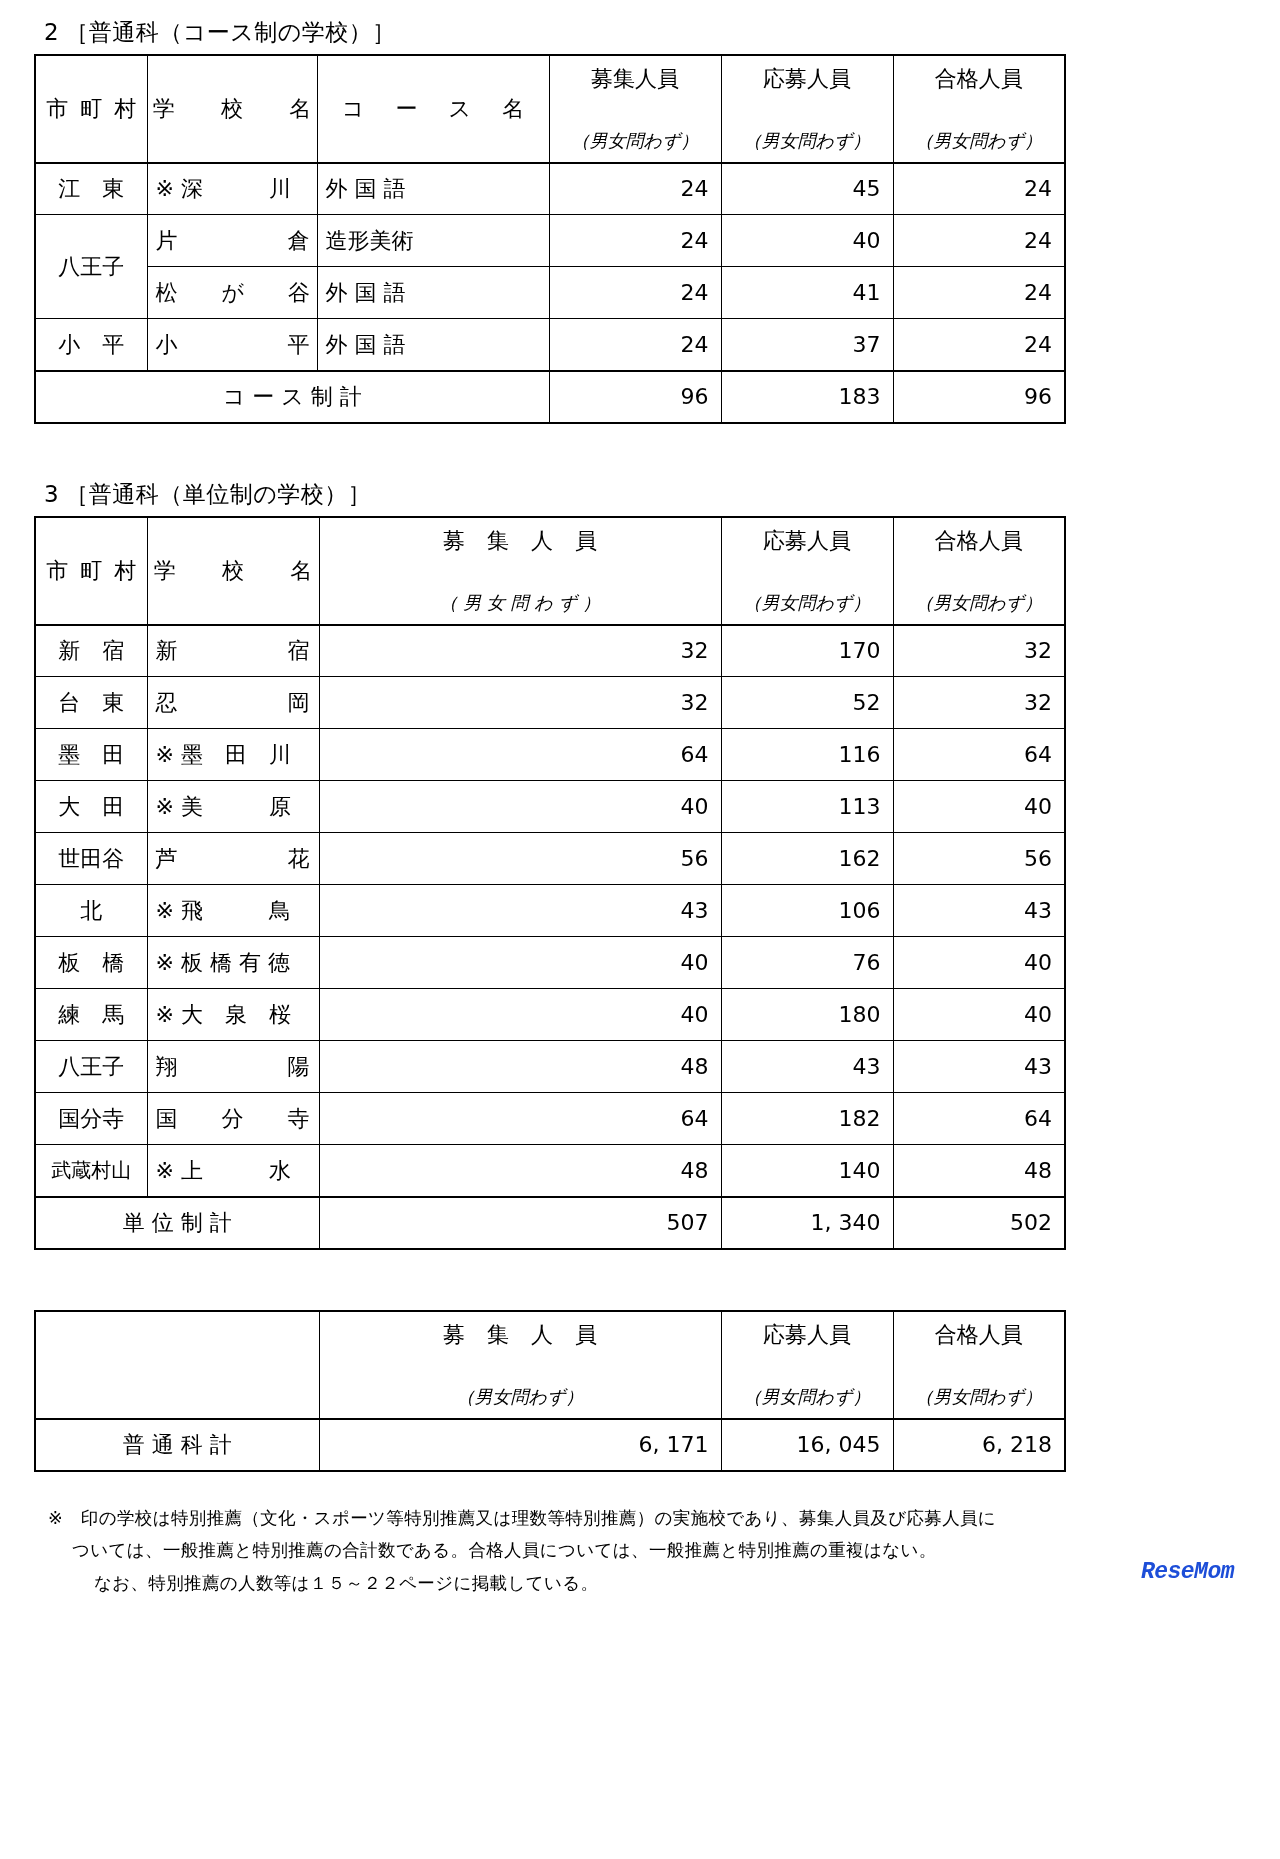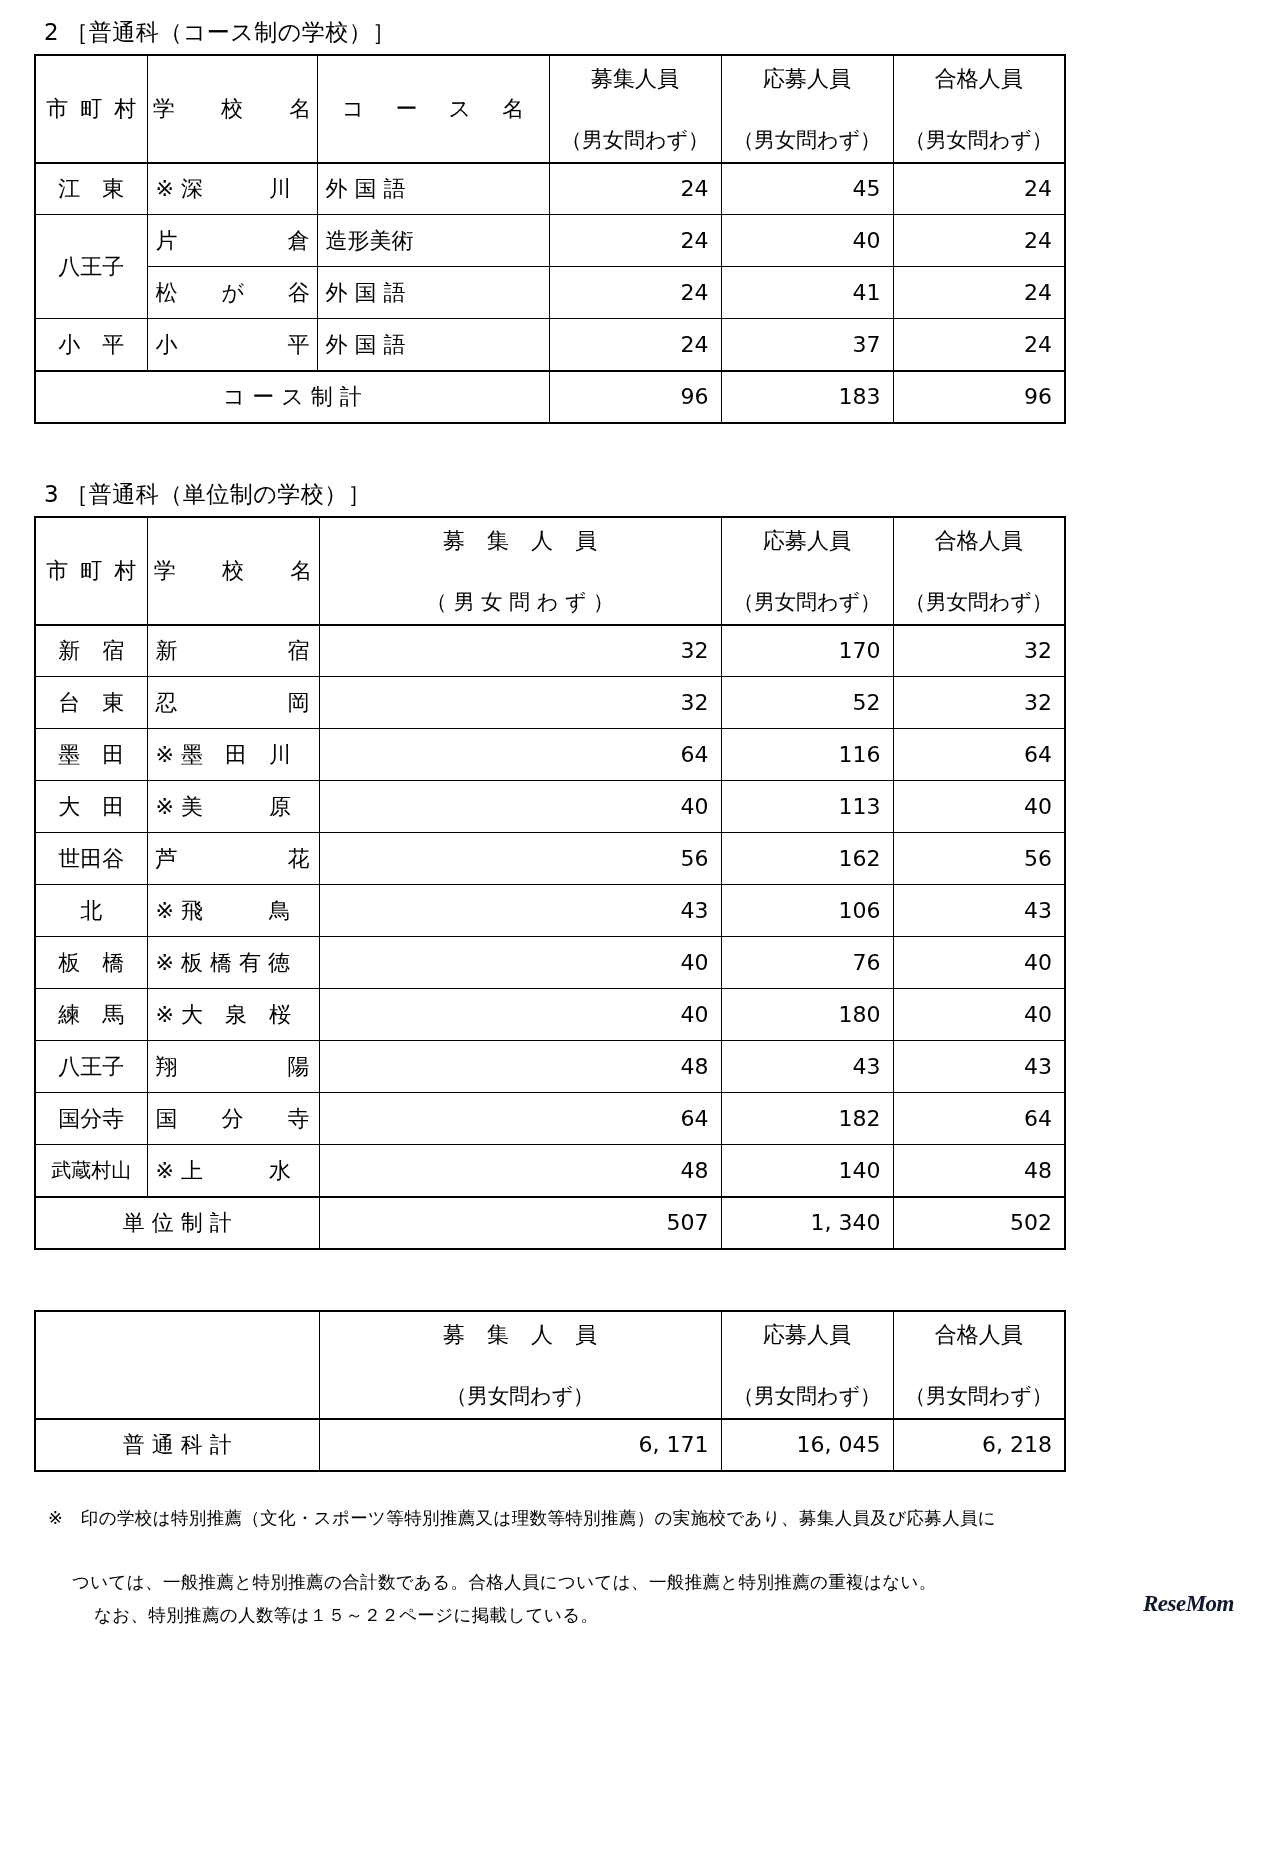--- a/index.html
+++ b/index.html
@@ -74,54 +74,54 @@
 
   .hdr-2line {
     display: flex;
     flex-direction: column;
     justify-content: space-between;
     align-items: center;
     height: 100%;
     padding: 9px 0 9px 0;
   }
   .hdr-2line .l1 { font-size: 22px; }
-  .hdr-2line .l2 { font-size: 21px; }
+  .hdr-2line .l2 { font-size: 18px; font-style: italic; }
 
   .hdr-cell-v { height: 108px; }
   .row-h { height: 52px; }
 
   
   .vmid { display: flex; align-items: center; height: 100%; }
 
   
   .gap-a { height: 56px; }
   .gap-b { height: 60px; }
 
   
   .notes {
     margin: 30px 0 0 48px;
     font-size: 17.5px;
     line-height: 1.85;
     letter-spacing: 0.02em;
   }
   .notes .ln { white-space: nowrap; }
-  .notes .ind1 { margin-left: 24px; margin-top: 32px; }
+  .notes .ind1 { margin-left: 24px; }
   .notes .ind2 { margin-left: 46px; }
 
   
   .watermark {
     position: absolute;
     right: 26px;
     bottom: 14px;
     font-size: 23px;
     font-weight: bold;
     font-style: italic;
-    color: #0f172a;
+    color: #1d4ed8;
     letter-spacing: -0.5px;
-    font-family: Liberation Serif, serif;
+    font-family: Liberation Mono, monospace;
     user-select: none;
     margin-top: 20px;
   }
 </style>
 </head>
 <body>
 
 <div class="page">
 
   <div class="caption">

